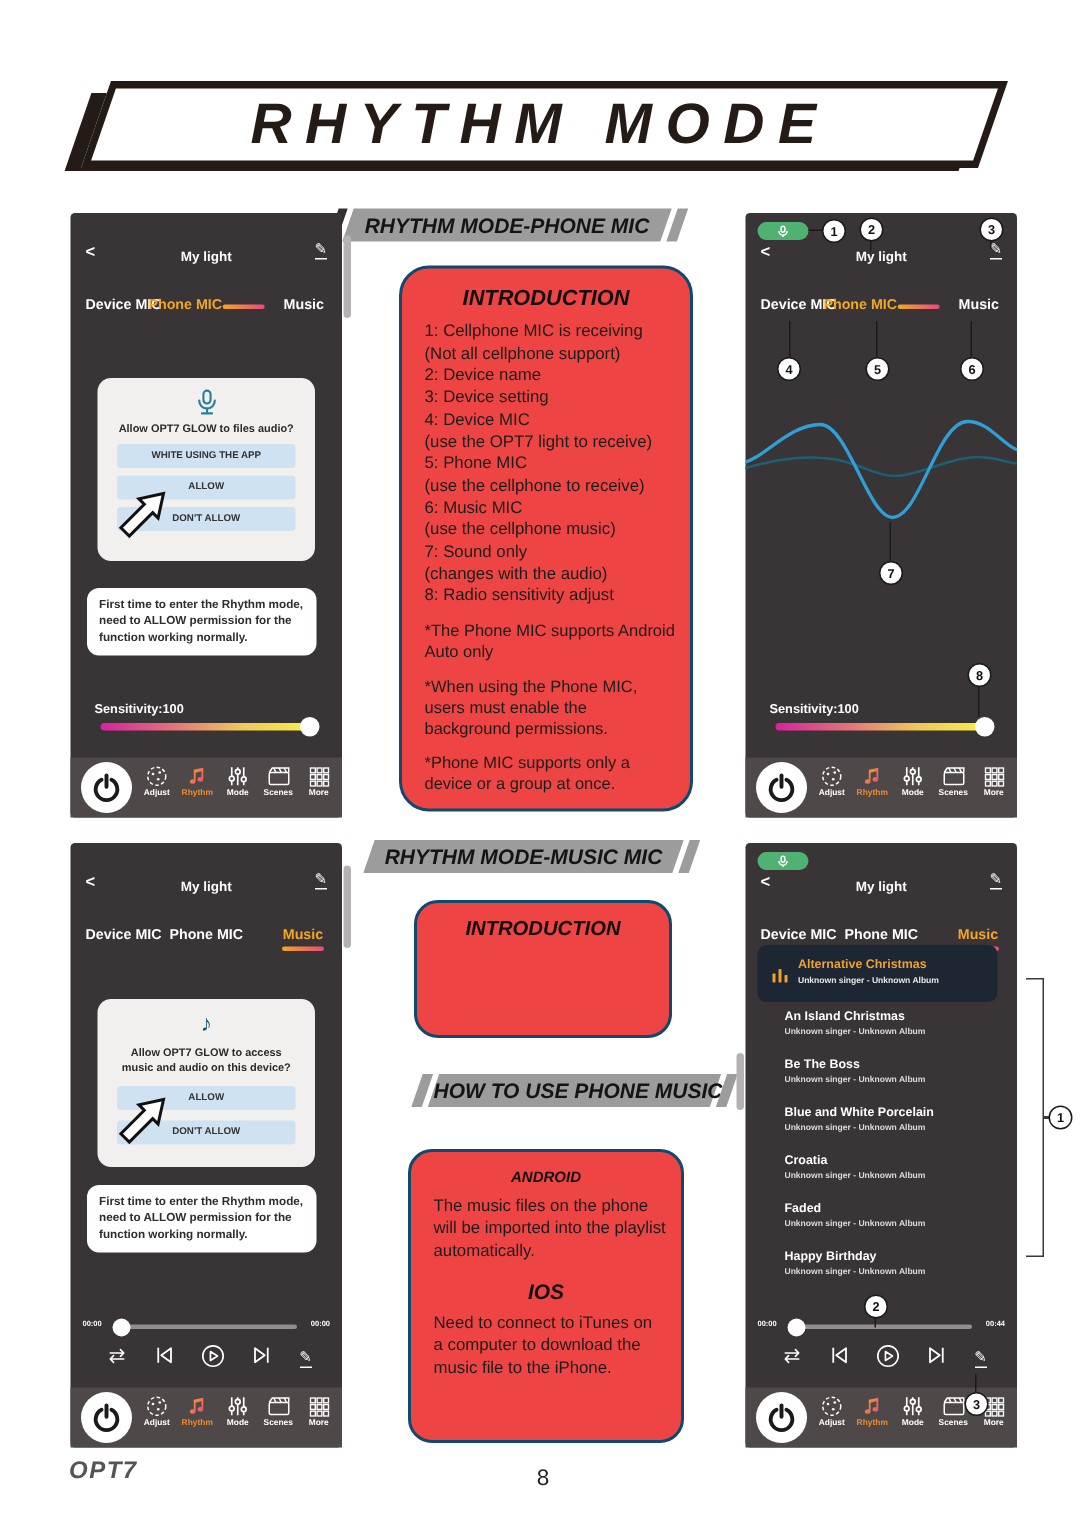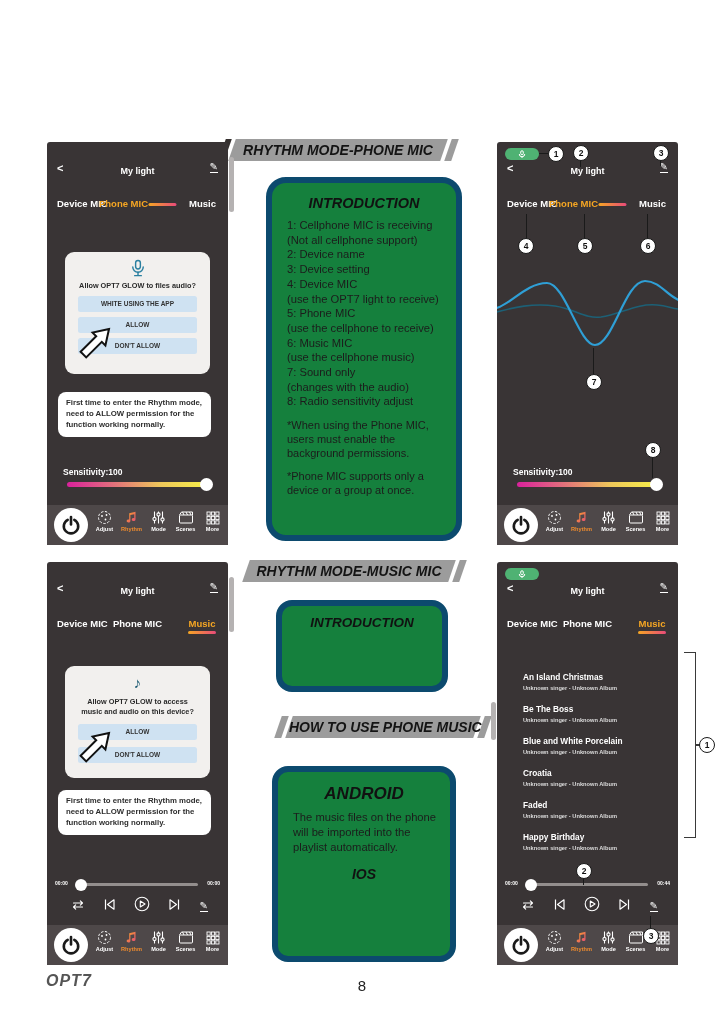--- a/index.html
+++ b/index.html
@@ -12,21 +12,21 @@
   .banner-title{position:absolute;left:0;right:0;top:8px;text-align:center;font-style:italic;font-weight:bold;
         font-size:38px;letter-spacing:9px;color:#241b17;}
   
   .shead{position:absolute;height:22px;background:#9c9c9c;transform:skewX(-19deg);}
   .shead:after{content:"";position:absolute;right:-11px;top:0;width:7px;height:100%;background:#9c9c9c;}
   .shead.leftdark:before{content:"";position:absolute;left:-10px;top:0;width:6px;height:100%;background:#35302f;}
   .shead.leftgray:before{content:"";position:absolute;left:-11px;top:0;width:7px;height:100%;background:#9c9c9c;}
   .shead span{display:block;transform:skewX(19deg);font-style:italic;font-weight:bold;font-size:14px;
         color:#141414;text-align:center;line-height:22px;white-space:nowrap;}
   
-  .ibox{position:absolute;border:6px solid #0c4a6e;border-radius:20px;background:#15803d;box-sizing:border-box;}
+  .ibox{position:absolute;border:2px solid #0c4a6e;border-radius:20px;background:#ef4444;box-sizing:border-box;}
   .ititle{text-align:center;font-style:italic;font-weight:bold;font-size:14.5px;color:#111;margin-top:12px;}
   .ilines{margin:7px 10px 0 15px;font-size:11.2px;color:#1c1c1c;}
   .ilines div{line-height:14.7px;}
   .ipar{margin:9px 10px 0 15px;font-size:11px;line-height:14px;color:#1c1c1c;}
   
   .phone{position:absolute;width:181px;height:403px;background:#393435;border-radius:3px;}
   .ph-back{position:absolute;left:10px;top:20px;color:#fff;font-size:11px;font-weight:bold;}
   .ph-title{position:absolute;left:0;right:0;top:24px;text-align:center;color:#fff;font-size:9px;font-weight:bold;}
   .ph-edit{position:absolute;right:10px;top:19px;color:#fff;font-size:10px;line-height:11px;border-bottom:1.2px solid #fff;}
   .ph-tabs{position:absolute;left:0;right:0;top:56px;height:18px;}
@@ -89,20 +89,25 @@
 
   <svg width="0" height="0" style="position:absolute">
     <defs>
         <linearGradient id="gnote" x1="0" y1="0" x2="1" y2="1">
       <stop offset="0" stop-color="#f5a623"></stop>
           <stop offset="1" stop-color="#e84a7a"></stop>
     </linearGradient>
       </defs>
   </svg>
 
+  <div class="banner">
+    <div class="banner-shadow"></div>
+    <div class="banner-main"></div>
+    <div class="banner-title">RHYTHM MODE</div>
+  </div>
 
   <div class="shead leftdark" style="left:232px;top:139px;width:212px;">
     <span>RHYTHM MODE-PHONE MIC</span>
     </div>
   <div class="shead" style="left:246px;top:560px;width:206px;">
     <span>RHYTHM MODE-MUSIC MIC</span>
     </div>
   <div class="shead leftgray" style="left:289px;top:716px;width:188px;">
     <span>HOW TO USE PHONE MUSIC</span>
     </div>
@@ -117,32 +122,34 @@
       <div>4: Device MIC</div>
       <div>(use the OPT7 light to receive)</div>
       <div>5: Phone MIC</div>
       <div>(use the cellphone to receive)</div>
       <div>6: Music MIC</div>
       <div>(use the cellphone music)</div>
       <div>7: Sound only</div>
       <div>(changes with the audio)</div>
       <div>8: Radio sensitivity adjust</div>
     </div>
+    <div class="ipar">*The Phone MIC supports Android Auto only</div>
     <div class="ipar">*When using the Phone MIC, users must enable the background permissions.</div>
     <div class="ipar">*Phone MIC supports only a device or a group at once.</div>
   </div>
 
   <div class="ibox" style="left:276px;top:600px;width:172px;height:92px;border-radius:16px;">
     <div class="ititle" style="margin-top:9px;font-size:13.5px;">INTRODUCTION</div>
   </div>
 
   <div class="ibox" style="left:272px;top:766px;width:184px;height:196px;border-radius:16px;">
-    <div class="ititle" style="font-size:17px;font-style:italic;">ANDROID</div>
+    <div class="ititle" style="font-size:10px;font-style:italic;">ANDROID</div>
     <div class="ipar" style="margin-top:6px;line-height:15px;font-size:11.2px;">The music files on the phone will be imported into the playlist automatically.</div>
     <div class="ititle" style="margin-top:11px;font-size:14px;">IOS</div>
+    <div class="ipar" style="margin-top:6px;line-height:15px;font-size:11.2px;">Need to connect to iTunes on a computer to download the music file to the iPhone.</div>
   </div>
 
   <div class="sbar" style="left:229px;top:157px;height:55px;"></div>
   <div class="sbar" style="left:229px;top:577px;height:55px;"></div>
   <div class="sbar" style="left:491px;top:702px;height:38px;"></div>
 
   <div class="phone" style="left:47px;top:142px;">
     <span class="ph-back">&lt;</span>
     <span class="ph-title">My light</span>
     <span class="ph-edit">✎</span>
@@ -495,20 +502,29 @@
     <div class="ph-tabs">
       <span class="tab t1">Device MIC</span>
       <span class="tab t2">
         <span>Phone MIC</span>
       </span>
       <span class="tab t3">
         <span class="atxt">Music</span>
         <span class="tuline"></span>
       </span>
     </div>
+    <div class="plhl">
+      <span class="eq"><svg width="12" height="12" viewBox="0 0 12 12" fill="#f0a12d">
+            <rect x="1" y="5" width="2" height="6" rx="0.5"></rect>
+            <rect x="5" y="2" width="2" height="9" rx="0.5"></rect>
+            <rect x="9" y="6" width="2" height="5" rx="0.5"></rect>
+          </svg></span>
+      <span class="t">Alternative Christmas</span>
+      <span class="s">Unknown singer - Unknown Album</span>
+    </div>
     <div class="pli" style="top:110px;">
       <div class="t">An Island Christmas</div>
       <div class="s">Unknown singer - Unknown Album</div>
       </div>
     <div class="pli" style="top:142px;">
       <div class="t">Be The Boss</div>
       <div class="s">Unknown singer - Unknown Album</div>
       </div>
     <div class="pli" style="top:174px;">
       <div class="t">Blue and White Porcelain</div>

